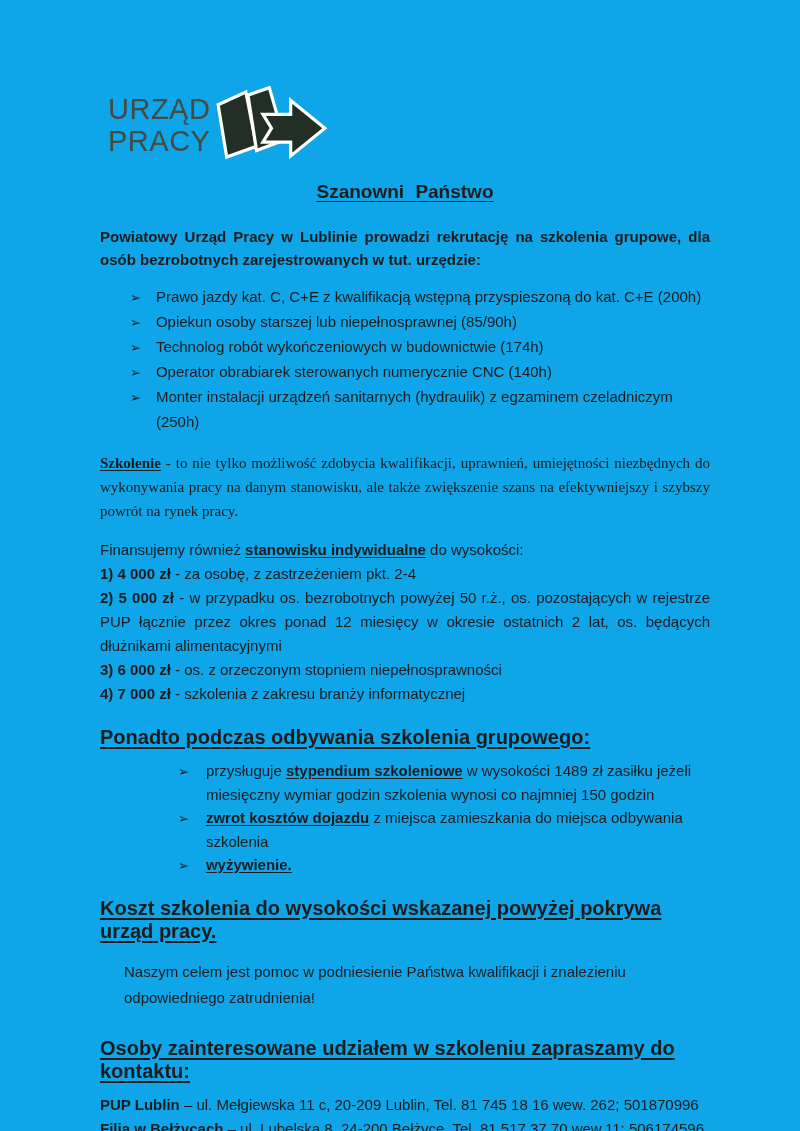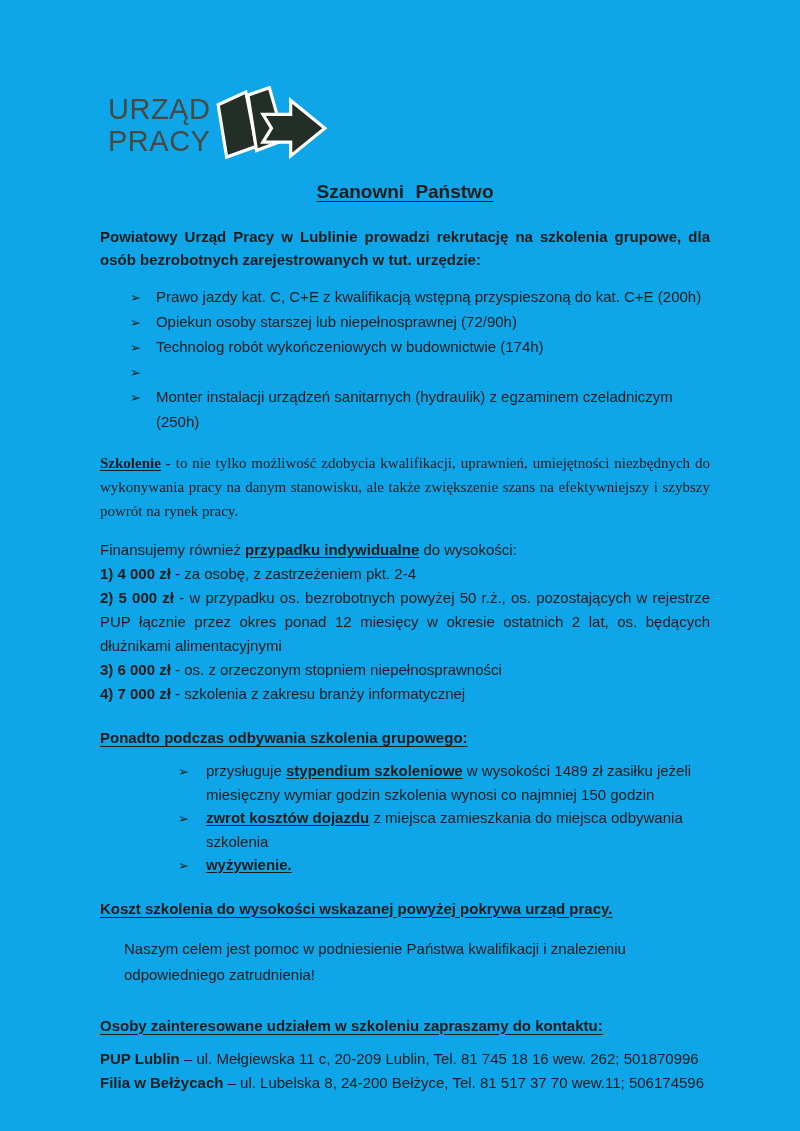--- a/index.html
+++ b/index.html
@@ -29,21 +29,21 @@
   ul.trainings { padding-left:30px; }
   ul.trainings li { display:flex; gap:15px; line-height:25px; }
   ul.benefits { padding-left:78px; margin:6px 0 18px; }
   ul.benefits li { display:flex; gap:17px; line-height:23.5px; }
   .marker { font-size:13px; transform:translateY(1px); flex:0 0 auto; }
 
   .just { text-align:justify; line-height:24px; margin:0 0 15px;font-family:Liberation Serif, serif; }
   .b { font-weight:bold; }
   .bu { font-weight:bold; text-decoration:underline; text-underline-offset:2px; }
   .h-ul { font-weight:bold; text-decoration:underline; text-underline-offset:3px;
-          font-size:15px; margin:20px 0 10px; line-height:23px; }
+          font-size:20px; margin:20px 0 10px; line-height:23px; }
   .fin p { margin:0; line-height:24px; text-align:justify; }
   .center-para { text-align:left; line-height:26px; margin:16px 24px 0; }
   .slogan { text-align:center; font-weight:bold; text-decoration:underline;
             text-underline-offset:3px; margin:26px 0 0; }
   .contacts p { margin:0; line-height:24px; }
   .contacts { margin-top:10px; }
 </style>
 </head>
 <body>
 
@@ -68,39 +68,40 @@
 
     <p class="intro">Powiatowy Urząd Pracy w Lublinie prowadzi rekrutację na szkolenia grupowe, dla osób bezrobotnych zarejestrowanych w tut. urzędzie:</p>
 
     <ul class="arrow-list trainings">
       <li>
         <span class="marker">➢</span>
         <span>Prawo jazdy kat. C, C+E z kwalifikacją wstępną przyspieszoną do kat. C+E (200h)</span>
         </li>
       <li>
         <span class="marker">➢</span>
-        <span>Opiekun osoby starszej lub niepełnosprawnej (72/90h)</span>
+        <span>Opiekun osoby starszej lub niepełnosprawnej (85/90h)</span>
         </li>
       <li>
         <span class="marker">➢</span>
         <span>Technolog robót wykończeniowych w budownictwie (174h)</span>
         </li>
       <li>
         <span class="marker">➢</span>
+        <span>Operator obrabiarek sterowanych numerycznie CNC (140h)</span>
         </li>
       <li>
         <span class="marker">➢</span>
         <span>Monter instalacji urządzeń sanitarnych (hydraulik) z egzaminem czeladniczym (250h)</span>
         </li>
     </ul>
 
     <p class="just"><span class="bu">Szkolenie</span><span> - to nie tylko możliwość zdobycia kwalifikacji, uprawnień, umiejętności niezbędnych do wykonywania pracy na danym stanowisku, ale także zwiększenie szans na efektywniejszy i szybszy powrót na rynek pracy.</span></p>
 
     <div class="fin">
-      <p><span>Finansujemy również </span><span class="bu">przypadku indywidualne</span><span> do wysokości:</span></p>
+      <p><span>Finansujemy również </span><span class="bu">stanowisku indywidualne</span><span> do wysokości:</span></p>
       <p><span class="b">1) </span><span class="b">4 000 zł</span><span> - za osobę, z zastrzeżeniem pkt. 2-4</span></p>
       <p><span class="b">2) </span><span class="b">5 000 zł</span><span> - w przypadku os. bezrobotnych powyżej 50 r.ż., os. pozostających w rejestrze PUP łącznie przez okres ponad 12 miesięcy w okresie ostatnich 2 lat, os. będących dłużnikami alimentacyjnymi</span></p>
       <p><span class="b">3) </span><span class="b">6 000 zł</span><span> - os. z orzeczonym stopniem niepełnosprawności</span></p>
       <p><span class="b">4) </span><span class="b">7 000 zł</span><span> - szkolenia z zakresu branży informatycznej</span></p>
     </div>
 
     <div class="h-ul">Ponadto podczas odbywania szkolenia grupowego:</div>
     <ul class="arrow-list benefits">
       <li>
         <span class="marker">➢</span>

